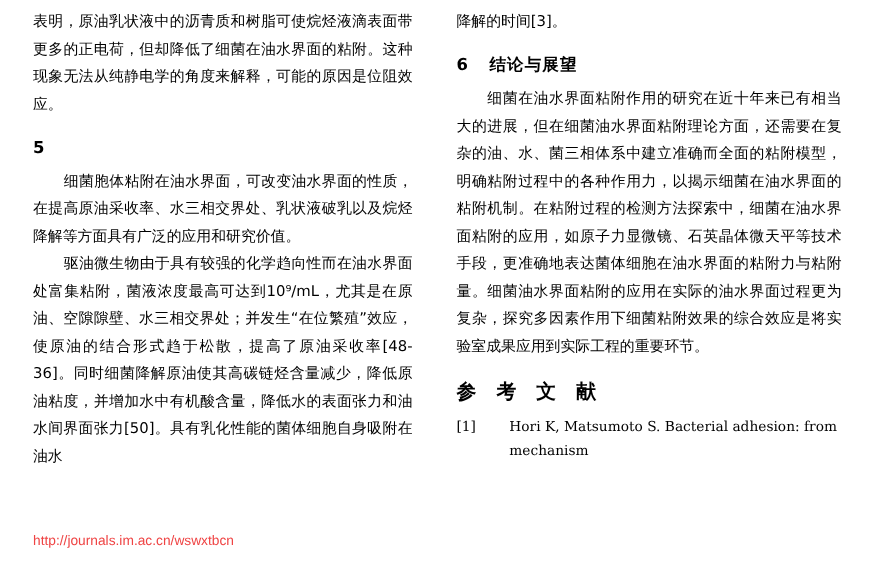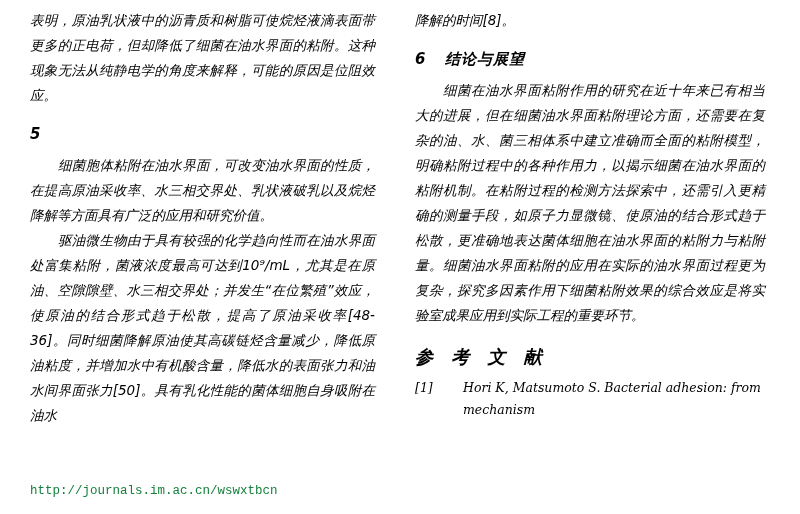--- a/index.html
+++ b/index.html
@@ -22,21 +22,20 @@
     padding: 8px 24px 0 30px;
   }
   .columns {
     display: flex;
     flex-direction: row;
     gap: 40px;
     align-items: flex-start;
   }
   .col {
     width: 340px;
-    font-style: italic;
   }
   .col-left { width: 345px; }
   .col-right { width: 350px; }
 
   p.body {
     margin: 0 0 0 0;
     font-size: 13.5px;
     line-height: 25px;
     text-align: justify;
     text-justify: inter-ideograph;
@@ -81,22 +80,22 @@
   }
   .ref-text {
     flex: 1 1 auto;
     margin-left: 18px;
   }
   .footer {
     position: absolute;
     left: 30px;
     bottom: 16px;
     font-size: 12.5px;
-    font-family: Liberation Mono, monospace;
-    color: #15803d;
+    font-family: Liberation Sans, sans-serif;
+    color: #ef4444;
   }
 </style>
 </head>
 <body>
 
 <div class="page">
   <div class="columns">
 
     <div class="col col-left">
 
@@ -107,28 +106,28 @@
       </div>
 
       <p class="body indent">细菌胞体粘附在油水界面，可改变油水界面的性质，在提高原油采收率、水三相交界处、乳状液破乳以及烷烃降解等方面具有广泛的应用和研究价值。</p>
 
       <p class="body indent">驱油微生物由于具有较强的化学趋向性而在油水界面处富集粘附，菌液浓度最高可达到10⁹/mL，尤其是在原油、空隙隙壁、水三相交界处；并发生“在位繁殖”效应，使原油的结合形式趋于松散，提高了原油采收率[48-36]。同时细菌降解原油使其高碳链烃含量减少，降低原油粘度，并增加水中有机酸含量，降低水的表面张力和油水间界面张力[50]。具有乳化性能的菌体细胞自身吸附在油水</p>
 
     </div>
 
     <div class="col col-right">
 
-      <p class="body">降解的时间[8]。</p>
+      <p class="body">降解的时间[3]。</p>
 
       <div class="sec-head">
         <span class="sec-num">6</span>
         <span class="sec-title">结论与展望</span>
       </div>
 
-      <p class="body indent">细菌在油水界面粘附作用的研究在近十年来已有相当大的进展，但在细菌油水界面粘附理论方面，还需要在复杂的油、水、菌三相体系中建立准确而全面的粘附模型，明确粘附过程中的各种作用力，以揭示细菌在油水界面的粘附机制。在粘附过程的检测方法探索中，还需引入更精确的测量手段，如原子力显微镜、使原油的结合形式趋于松散，更准确地表达菌体细胞在油水界面的粘附力与粘附量。细菌油水界面粘附的应用在实际的油水界面过程更为复杂，探究多因素作用下细菌粘附效果的综合效应是将实验室成果应用到实际工程的重要环节。</p>
+      <p class="body indent">细菌在油水界面粘附作用的研究在近十年来已有相当大的进展，但在细菌油水界面粘附理论方面，还需要在复杂的油、水、菌三相体系中建立准确而全面的粘附模型，明确粘附过程中的各种作用力，以揭示细菌在油水界面的粘附机制。在粘附过程的检测方法探索中，细菌在油水界面粘附的应用，如原子力显微镜、石英晶体微天平等技术手段，更准确地表达菌体细胞在油水界面的粘附力与粘附量。细菌油水界面粘附的应用在实际的油水界面过程更为复杂，探究多因素作用下细菌粘附效果的综合效应是将实验室成果应用到实际工程的重要环节。</p>
 
       <div class="ref-head">参 考 文 献</div>
 
       <div class="ref-item">
         <span class="ref-num">[1]</span>
         <span class="ref-text">Hori K, Matsumoto S. Bacterial adhesion: from mechanism</span>
       </div>
 
     </div>
 

